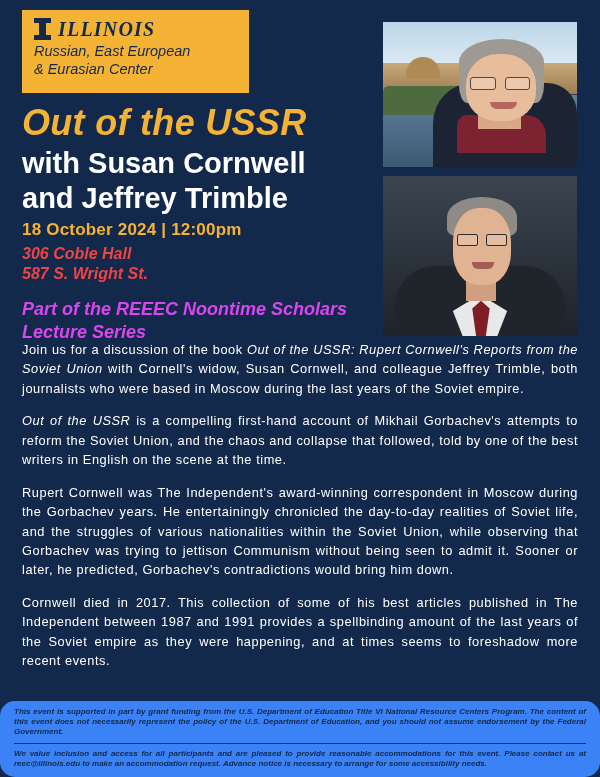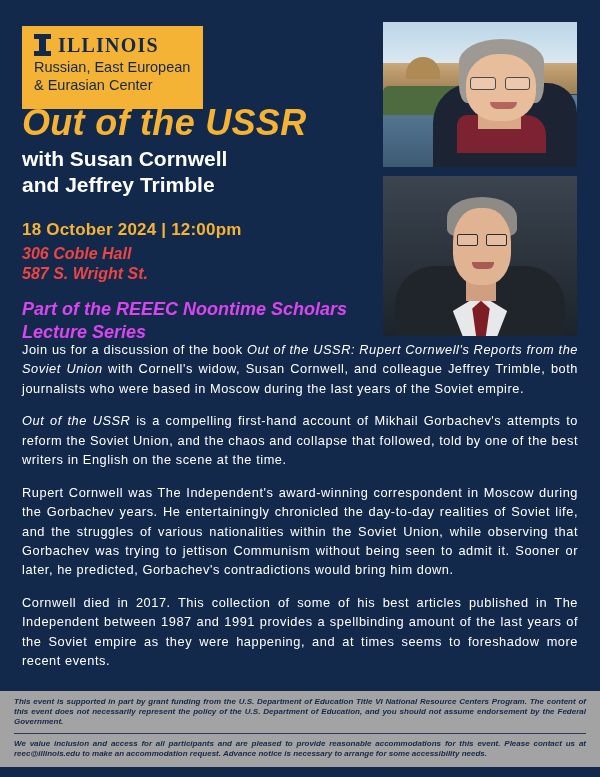--- a/index.html
+++ b/index.html
@@ -15,26 +15,27 @@
     width: 600px;
     height: 777px;
     background: #13294B;
     color: #ffffff;
   }
 
   
   .logo-block {
     position: absolute;
     left: 22px;
-    top: 26px;
-    width: 181px;
+    top: 10px;
+    width: 227px;
     height: 83px;
     background: #F5B335;
     color: #13294B;
     padding: 8px 10px 6px 12px;
+    font-style: italic;
   }
   .logo-top {
     display: flex;
     align-items: center;
     gap: 7px;
     margin-bottom: 3px;
   }
   .illini-i {
     width: 17px;
     height: 22px;
@@ -149,21 +150,21 @@
     letter-spacing: 0.3px;
     line-height: 1.05;
   }
   .subtitle {
     position: absolute;
     left: 22px;
     top: 146px;
     width: 340px;
     font-family: "Liberation Sans", sans-serif;
     font-weight: bold;
-    font-size: 21px;
+    font-size: 29px;
     color: #ffffff;
     line-height: 1.22;
   }
   .datetime {
     position: absolute;
     left: 22px;
     top: 220px;
     font-family: "Liberation Sans", sans-serif;
     font-weight: bold;
     font-size: 17px;
@@ -207,25 +208,26 @@
     text-align: justify;
     letter-spacing: 0.55px;
   }
   .body-copy p { margin-bottom: 13px; }
   .body-copy em { font-style: italic; }
 
   
   .footer {
     position: absolute;
     left: 0;
-    bottom: 10px;
+    bottom: 0;
     width: 600px;
-    background: #a3a3a3;
+    background: #3b82f6;
     color: #13294B;
     padding: 6px 14px 8px 14px;
+    border-radius: 15px;
   }
   .footer-line {
     font-family: "Liberation Sans", sans-serif;
     font-size: 8px;
     line-height: 1.28;
     font-weight: bold;
     font-style: italic;
     text-align: justify;
   }
   .footer-rule {

